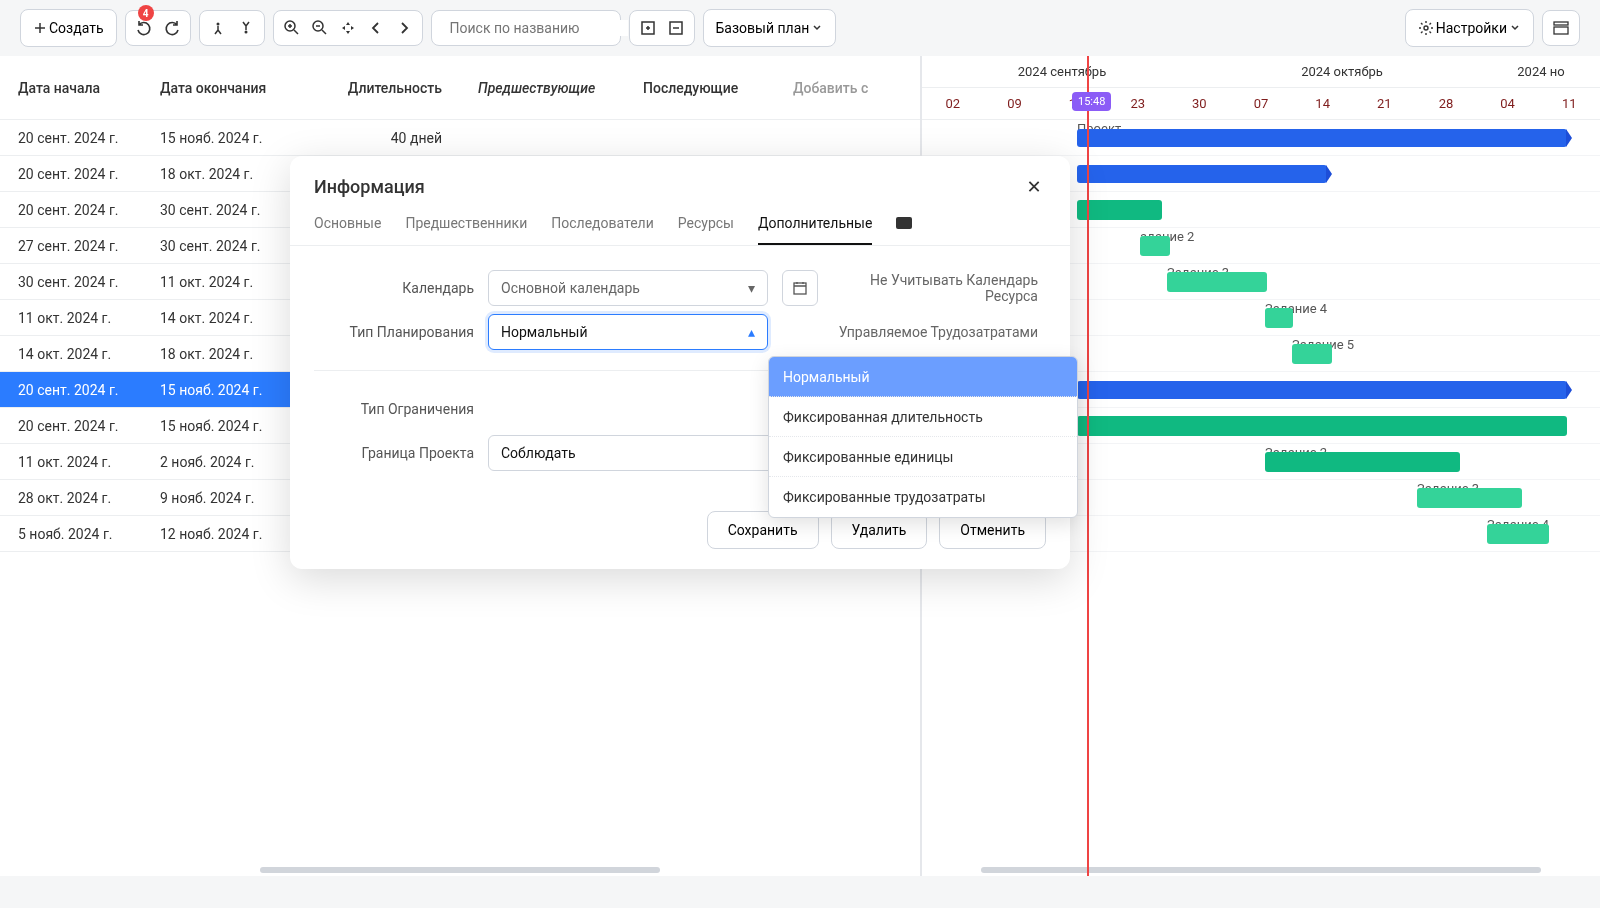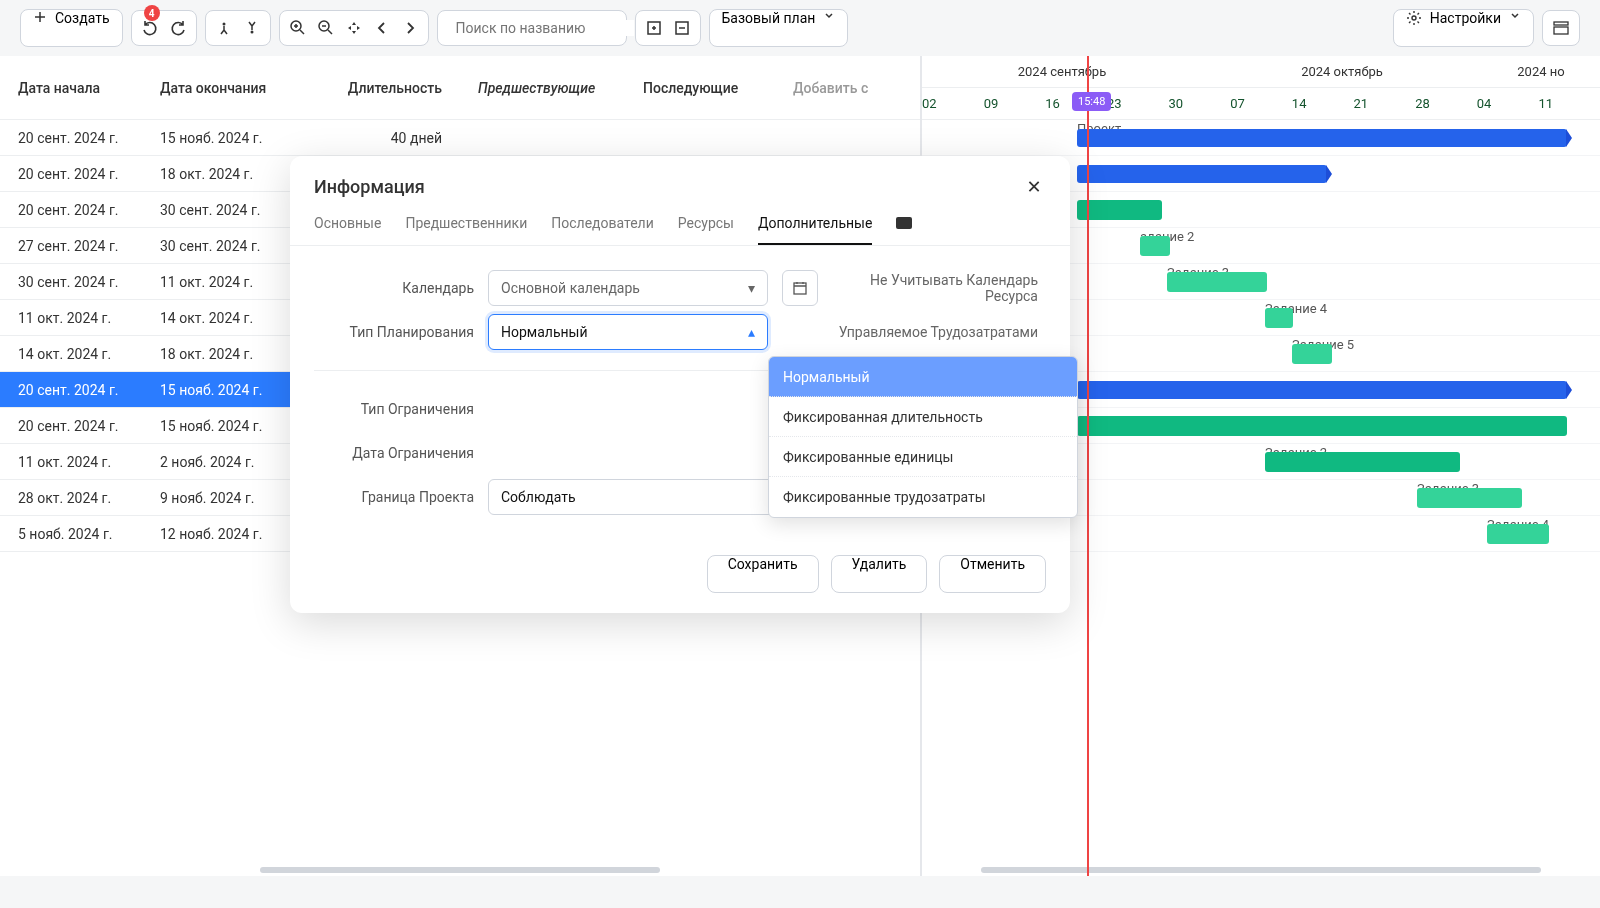--- a/index.html
+++ b/index.html
@@ -1,19 +1,19 @@
 <!DOCTYPE html>
 <html><head>
 <meta charset="utf-8">
 <style>
 *{box-sizing:border-box;margin:0;padding:0;font-family:-apple-system,BlinkMacSystemFont,"Segoe UI",Roboto,sans-serif;}
 body{background:#f5f6f7;font-size:14px;color:#333;overflow:hidden;}
 .app{width:1600px;height:908px;position:relative;}
 .toolbar{height:56px;padding:10px 20px;display:flex;align-items:center;gap:8px;}
-.btn{height:38px;padding:0 12px;background:#fff;border:1px solid #d0d5dd;border-radius:8px;display:flex;gap:8px;cursor:pointer;font-size:14px;}
+.btn{height:38px;padding:0 12px;background:#fff;border:1px solid #d0d5dd;border-radius:8px;display:flex;align-items:center;gap:2px;cursor:pointer;font-size:14px;}
 .btn-group{height:36px;background:#fff;border:1px solid #d0d5dd;border-radius:8px;display:flex;align-items:center;padding:0 6px;gap:4px;position:relative;}
 .icon-btn{width:24px;height:24px;display:flex;align-items:center;justify-content:center;cursor:pointer;}
 .badge{position:absolute;top:-6px;left:12px;background:#ef4444;color:#fff;font-size:10px;width:16px;height:16px;border-radius:8px;display:flex;align-items:center;justify-content:center;font-weight:bold;}
 .search-box{height:36px;background:#fff;border:1px solid #d0d5dd;border-radius:8px;display:flex;align-items:center;padding:0 10px;gap:8px;width:190px;}
 .search-box input{border:none;outline:none;flex:1;font-size:14px;color:#8b5cf6;}
 .spacer{flex:1;}
 .content{display:flex;height:820px;}
 .grid{width:920px;background:#fff;overflow:hidden;position:relative;}
 .grid-head,.grid-row{display:flex;height:36px;border-bottom:1px solid #eceef0;}
 .grid-head{height:64px;align-items:center;font-weight:500;}
@@ -23,21 +23,21 @@
 .c2{width:160px;padding-left:10px;}
 .c3{width:150px;text-align:right;padding-right:18px;}
 .c4{width:165px;padding-left:18px;font-style:italic;}
 .c5{width:150px;padding-left:18px;}
 .c6{width:120px;padding-left:18px;color:#999;}
 .gantt{flex:1;background:#fff;position:relative;overflow:hidden;border-left:2px solid #e5e7eb;}
 .gantt-head{height:64px;border-bottom:1px solid #eceef0;}
 .gantt-months{height:32px;display:flex;border-bottom:1px solid #eceef0;}
 .gantt-month{flex:1;text-align:center;line-height:32px;font-size:13px;position:relative;}
 .gantt-days{height:32px;display:flex;}
-.gantt-day{width:62px;line-height:32px;font-size:13px;color:#14532d;}
+.gantt-day{width:62px;text-align:center;line-height:32px;font-size:13px;color:#7f1d1d;}
 .gantt-rows{position:relative;}
 .gantt-row{height:36px;position:relative;border-bottom:1px solid #f3f4f6;}
 .bar{position:absolute;height:20px;top:8px;border-radius:3px;}
 .bar-parent{background:#2563eb;height:18px;top:9px;}
 .bar-parent::after{content:"";position:absolute;right:-5px;top:0;border-left:6px solid #1d4ed8;border-top:9px solid transparent;border-bottom:9px solid transparent;}
 .bar-task{background:#10b981;}
 .bar-task.alt{background:#34d399;}
 .bar-label{position:absolute;right:100%;padding-right:8px;white-space:nowrap;font-size:13px;color:#555;top:1px;}
 .now-line{position:absolute;top:0;bottom:0;width:2px;background:#ef4444;left:165px;z-index:2;}
 .now-badge{position:absolute;top:36px;left:150px;background:#8b5cf6;color:#fff;font-size:11px;padding:3px 6px;border-radius:4px;z-index:3;}
@@ -393,25 +393,20 @@
           </div>
       <div class="form-aside">Управляемое Трудозатратами</div>
     </div>
     <div class="hr"></div>
     <div class="form-row">
       <div class="form-label">Тип Ограничения</div>
       <div style="width:320px;"></div>
       <div class="form-aside">Сведение</div>
     </div>
     <div class="form-row">
-      <div class="form-label">Дата Ограничения</div>
-      <div style="width:320px;"></div>
-      <div class="form-aside">Неактивна</div>
-    </div>
-    <div class="form-row">
       <div class="form-label">Граница Проекта</div>
       <div class="form-sel" style="width:320px;">
             <span style="color:#111;">Соблюдать</span>
             <span>▾</span>
           </div>
       <div class="form-aside">Ручное Планирование</div>
     </div>
   </div>
   <div class="modal-foot">
     <button class="btn">Сохранить</button>

